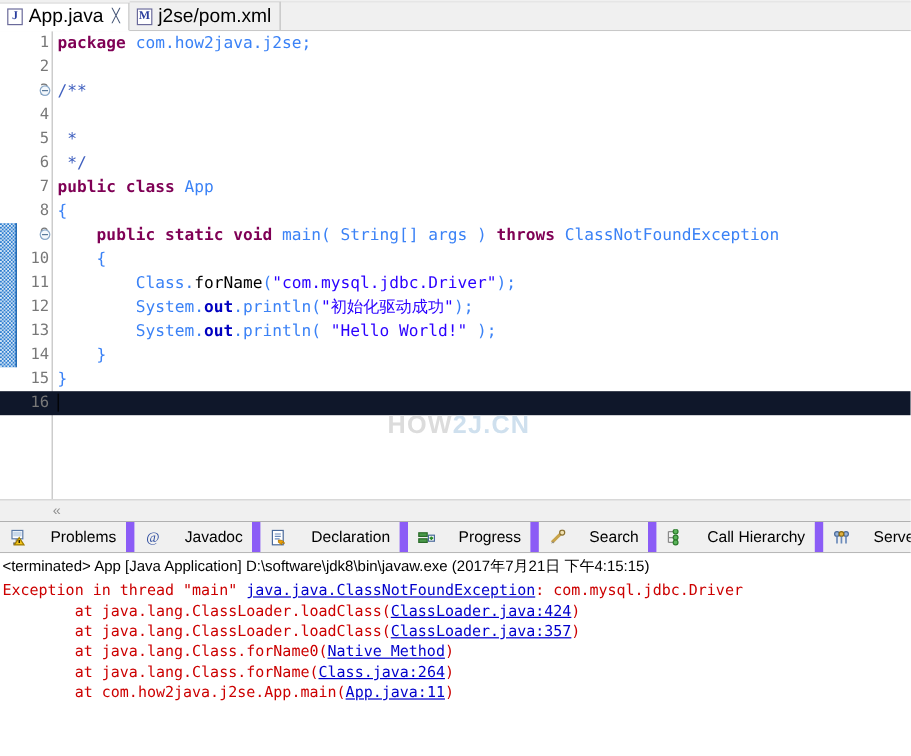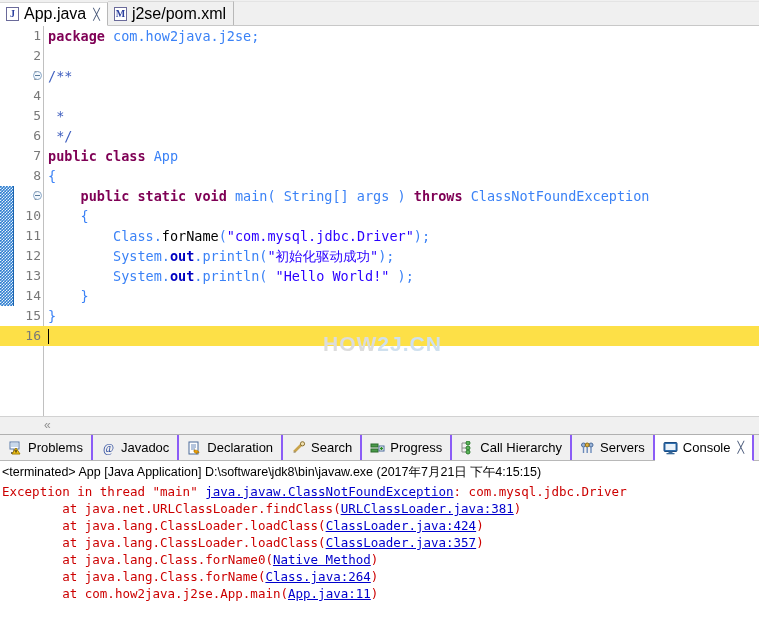--- a/index.html
+++ b/index.html
@@ -121,21 +121,21 @@
     left: 0; right: 0; top: 0;
     font-family: "DejaVu Sans Mono", monospace;
     font-size: 13.5px;
   }
   .cline {
     height: 20px;
     line-height: 20px;
     position: relative;
     white-space: pre;
   }
-  .cline.hl { background: #fde047; }
+  .cline.hl { background: #0f172a; }
   .lnum {
     position: absolute;
     left: 0;
     width: 41px;
     text-align: right;
     color: #787878;
     font-family: "DejaVu Sans Mono", monospace;
     font-size: 13px;
   }
   .fold {
@@ -172,21 +172,21 @@
     display: inline-block;
     width: 1px;
     height: 15px;
     background: #000;
     vertical-align: -3px;
   }
 
   .watermark {
     position: absolute;
     left: 323px;
-    top: 306px;
+    top: 317px;
     font-family: "Liberation Sans", sans-serif;
     font-size: 21px;
     font-weight: bold;
     letter-spacing: 1px;
     pointer-events: none;
     user-select: none;
     text-align: right;
   }
   .wm-a { color: #dcdcdc; }
   .wm-b { color: #cfe0ee; }
@@ -212,23 +212,23 @@
     height: 25px;
     background: #f0f0f0;
     border-top: 1px solid #b0b0b0;
     border-bottom: 1px solid #b8b8b8;
     display: flex;
     align-items: stretch;
   }
   .vtab {
     display: flex;
     align-items: center;
-    gap: 5px;
+    gap: 19px;
     padding: 0 8px;
-    border-right: 2px solid #8b5cf6;
+    border-right: 7px solid #8b5cf6;
     font-size: 13px;
     white-space: nowrap;
     box-sizing: border-box;
   }
   .vtab.active {
     background: #ffffff;
     border-bottom: 1px solid #ffffff;
     margin-bottom: -1px;
   }
   .vtabs-filler { flex: 1; }
@@ -344,35 +344,35 @@
           <rect x="2" y="1" width="9" height="12" fill="#fff" stroke="#4a6a9a"></rect>
           <line x1="4" y1="4" x2="9" y2="4" stroke="#6a8aba"></line>
           <line x1="4" y1="6" x2="9" y2="6" stroke="#6a8aba"></line>
           <line x1="4" y1="8" x2="8" y2="8" stroke="#6a8aba"></line>
           <path d="M7 9 q5 0 5 3 l-2 -1 l0 2 l-3 -2 z" fill="#f0a000" stroke="#a06c00" stroke-width="0.6"></path>
         </svg></span>
       <span>Declaration</span>
     </div>
     <div class="vtab">
       <span class="vicon"><svg width="15" height="14" viewBox="0 0 15 14">
-          <line x1="3" y1="11" x2="11" y2="3" stroke="#c8a34a" stroke-width="2.6"></line>
-          <circle cx="11.5" cy="2.8" r="2.1" fill="#f0e0b0" stroke="#8a7030"></circle>
-          <path d="M2 12 l2 -2 l1 1 z" fill="#8a8a8a"></path>
-        </svg></span>
-      <span>Search</span>
-    </div>
-    <div class="vtab">
-      <span class="vicon"><svg width="15" height="14" viewBox="0 0 15 14">
           <rect x="1" y="3" width="7" height="3" fill="#4a9a4a" stroke="#2a6a2a"></rect>
           <rect x="1" y="8" width="7" height="3" fill="#4a9a4a" stroke="#2a6a2a"></rect>
           <rect x="9" y="5" width="5" height="5" fill="#fff" stroke="#4a6a9a"></rect>
           <line x1="11.5" y1="6" x2="11.5" y2="9" stroke="#2a8a2a" stroke-width="1.4"></line>
           <line x1="10" y1="7.5" x2="13" y2="7.5" stroke="#2a8a2a" stroke-width="1.4"></line>
         </svg></span>
       <span>Progress</span>
+    </div>
+    <div class="vtab">
+      <span class="vicon"><svg width="15" height="14" viewBox="0 0 15 14">
+          <line x1="3" y1="11" x2="11" y2="3" stroke="#c8a34a" stroke-width="2.6"></line>
+          <circle cx="11.5" cy="2.8" r="2.1" fill="#f0e0b0" stroke="#8a7030"></circle>
+          <path d="M2 12 l2 -2 l1 1 z" fill="#8a8a8a"></path>
+        </svg></span>
+      <span>Search</span>
     </div>
     <div class="vtab">
       <span class="vicon"><svg width="15" height="14" viewBox="0 0 15 14">
           <line x1="2" y1="2" x2="2" y2="11" stroke="#8a8a8a"></line>
           <line x1="2" y1="2" x2="6" y2="2" stroke="#8a8a8a"></line>
           <line x1="2" y1="7" x2="6" y2="7" stroke="#8a8a8a"></line>
           <line x1="2" y1="11" x2="6" y2="11" stroke="#8a8a8a"></line>
           <circle cx="8" cy="2" r="2" fill="#5ab45a" stroke="#2a7a2a"></circle>
           <circle cx="8" cy="7" r="2" fill="#5ab45a" stroke="#2a7a2a"></circle>
           <circle cx="8" cy="11" r="2" fill="#5ab45a" stroke="#2a7a2a"></circle>
@@ -399,21 +399,20 @@
         </svg></span>
       <span>Console</span>
       <span class="close-x">╳</span>
     </div>
     <div class="vtabs-filler"></div>
   </div>
 
 <div class="console">
   <div class="console-header">&lt;terminated&gt; App [Java Application] D:\software\jdk8\bin\javaw.exe (2017年7月21日 下午4:15:15)</div>
   <div id="console-output">
-      <div class="console-line"><span>Exception in thread </span><span>"main" </span><span class="link">java.javaw.ClassNotFoundException</span><span>: com.mysql.jdbc.Driver</span></div>
-      <div class="console-line"><span>	at java.net.URLClassLoader.findClass(</span><span class="link">URLClassLoader.java:381</span><span>)</span></div>
+      <div class="console-line"><span>Exception in thread </span><span>"main" </span><span class="link">java.java.ClassNotFoundException</span><span>: com.mysql.jdbc.Driver</span></div>
       <div class="console-line"><span>	at java.lang.ClassLoader.loadClass(</span><span class="link">ClassLoader.java:424</span><span>)</span></div>
       <div class="console-line"><span>	at java.lang.ClassLoader.loadClass(</span><span class="link">ClassLoader.java:357</span><span>)</span></div>
       <div class="console-line"><span>	at java.lang.Class.forName0(</span><span class="link">Native Method</span><span>)</span></div>
       <div class="console-line"><span>	at java.lang.Class.forName(</span><span class="link">Class.java:264</span><span>)</span></div>
       <div class="console-line"><span>	at com.how2java.j2se.App.main(</span><span class="link">App.java:11</span><span>)</span></div>
     </div>
 </div>
 
 </body></html>

